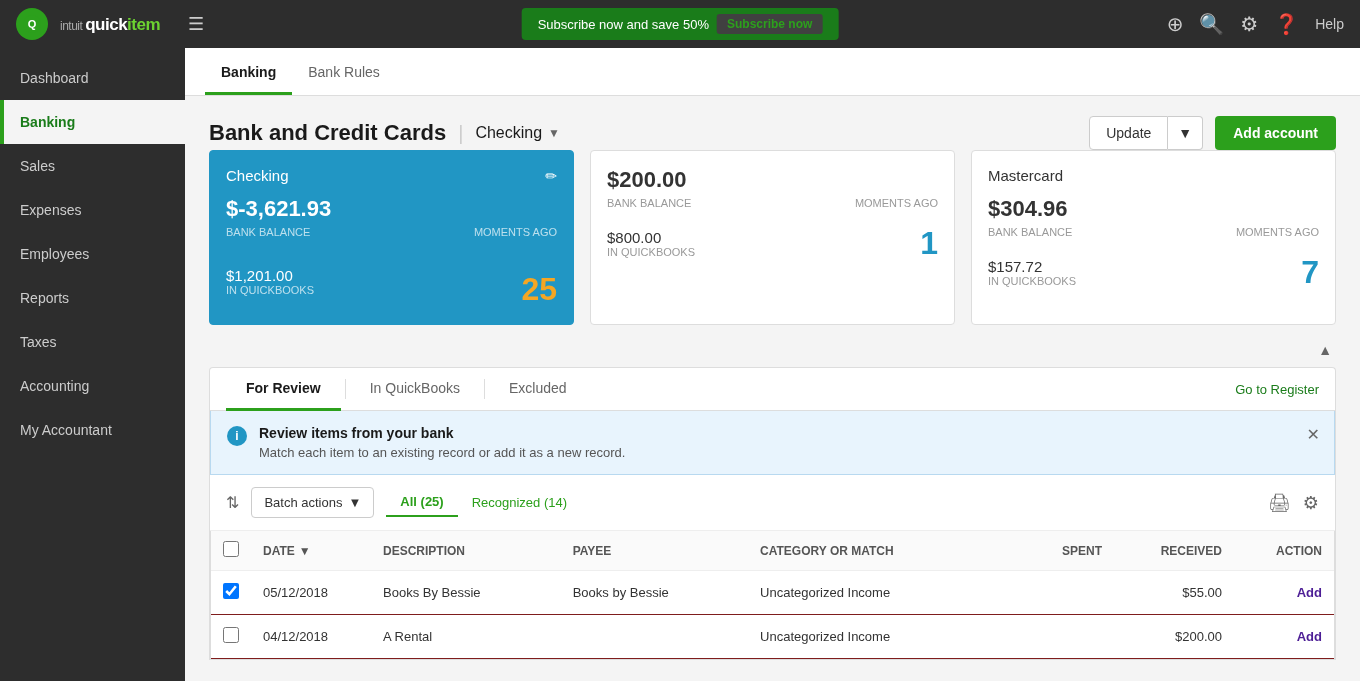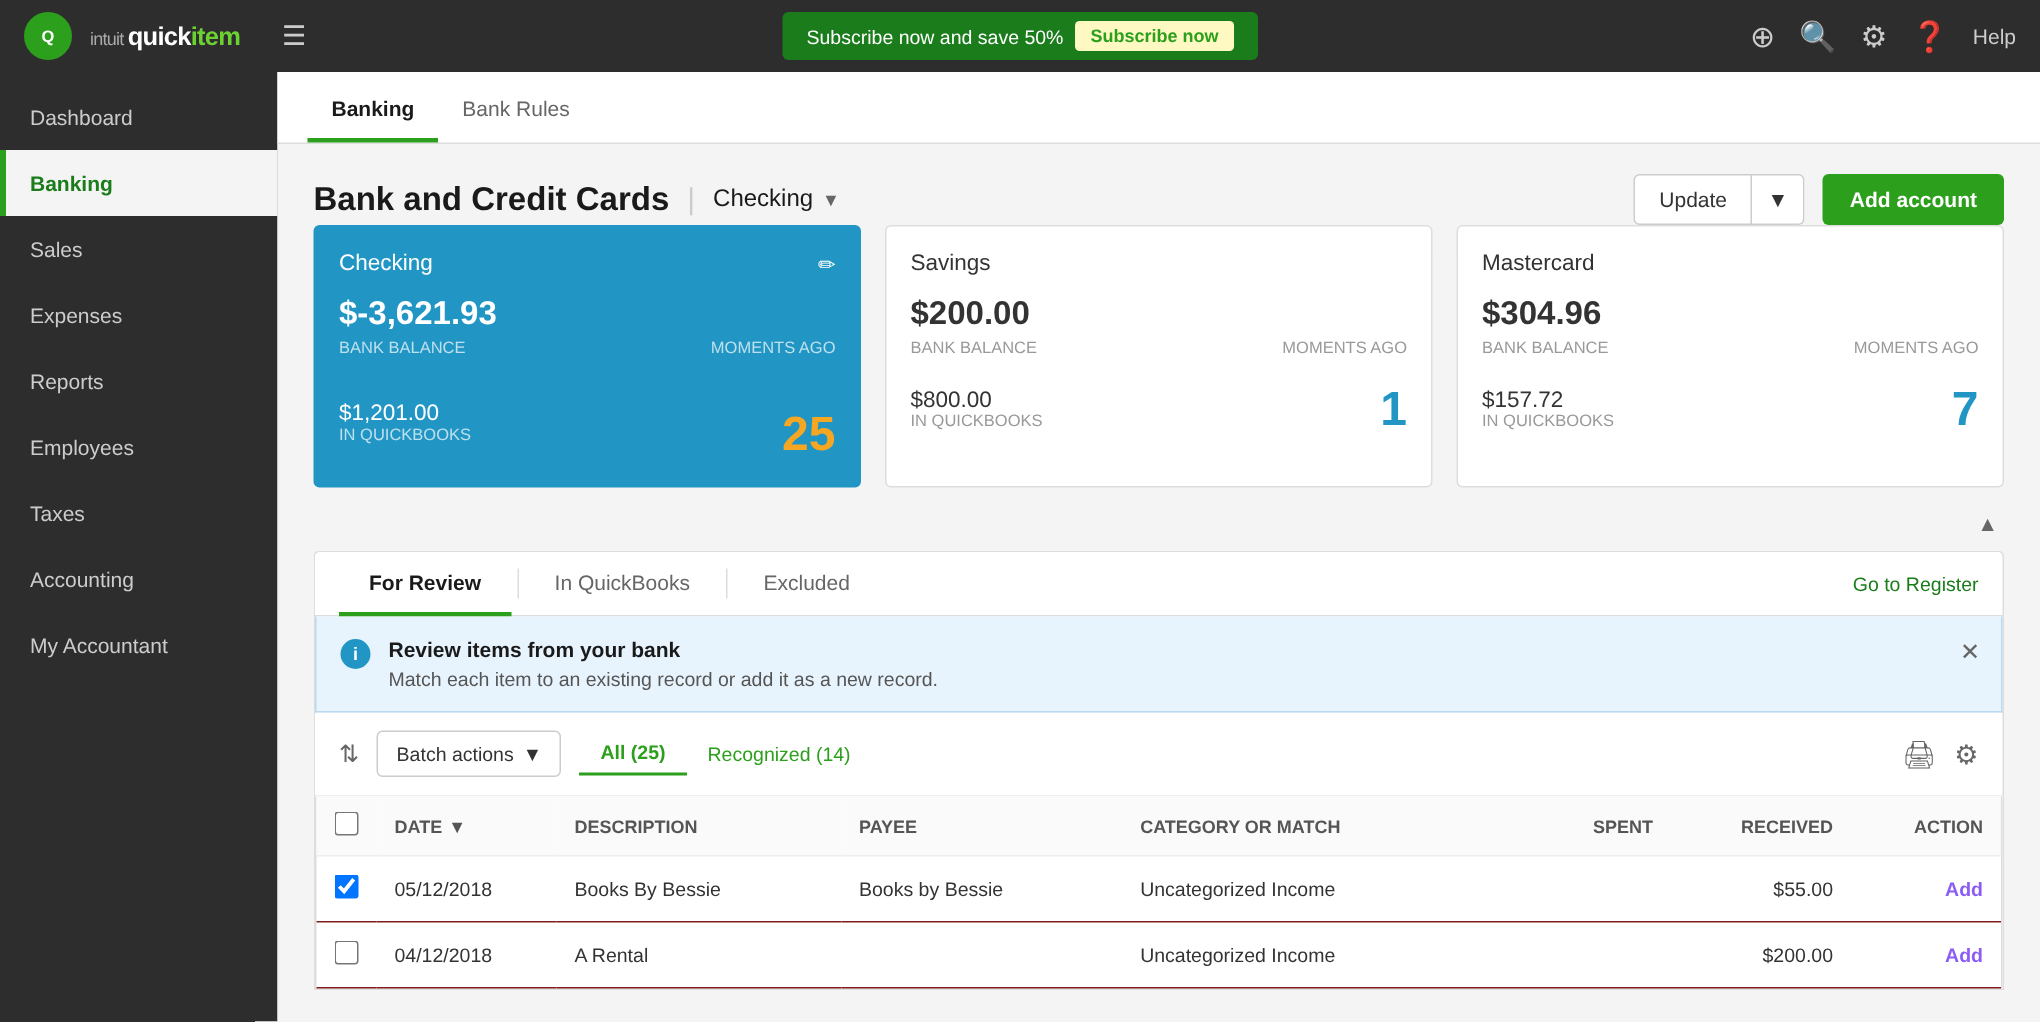--- a/index.html
+++ b/index.html
@@ -52,21 +52,21 @@
       background: #1a7c1a;
       border-radius: 4px;
       padding: 6px 16px;
       color: white;
       font-size: 13px;
       display: flex;
       align-items: center;
       gap: 8px;
     }
     .promo-banner .subscribe-btn {
-      background: #fef9c3;
+      background: #404040;
       color: #2ca01c;
       border: none;
       border-radius: 3px;
       padding: 3px 10px;
       font-size: 12px;
       font-weight: 600;
       cursor: pointer;
     }
     .nav-icons {
       margin-left: auto;
@@ -484,21 +484,21 @@
     .checkbox-col { width: 36px; }
     .date-col { width: 120px; }
     .desc-col { }
     .payee-col { }
     .cat-col { }
     .spent-col { width: 120px; }
     .received-col { width: 120px; }
     .action-col { width: 100px; text-align: right; }
 
     .add-link {
-      color: #8b5cf6;
+      color: #4c1d95;
       font-weight: 600;
       cursor: pointer;
       font-size: 13px;
     }
     input[type="checkbox"] {
       width: 16px;
       height: 16px;
       cursor: pointer;
     }
     .date-filter {
@@ -550,24 +550,24 @@
     <div class="sidebar-item active">
       <span>Banking</span>
     </div>
     <div class="sidebar-item">
       <span>Sales</span>
     </div>
     <div class="sidebar-item">
       <span>Expenses</span>
     </div>
     <div class="sidebar-item">
+      <span>Employees</span>
+    </div>
+    <div class="sidebar-item">
       <span>Reports</span>
-    </div>
-    <div class="sidebar-item">
-      <span>Employees</span>
     </div>
     <div class="sidebar-item">
       <span>Taxes</span>
     </div>
     <div class="sidebar-item">
       <span>Accounting</span>
     </div>
     <div class="sidebar-item">
       <span>My Accountant</span>
     </div>
@@ -617,23 +617,20 @@
           <div class="card-footer">
             <div>
               <div class="card-qb-balance">$1,201.00</div>
               <div class="card-qb-label">IN QUICKBOOKS</div>
             </div>
             <div class="card-count" style="color:#f5a623;">25</div>
           </div>
         </div>
 
         <div class="account-card">
-          <div class="card-header">
-            <span class="card-name" style="color:#333;">Savings</span>
-          </div>
           <div class="card-balance" style="color:#333;">$200.00</div>
           <div class="card-balance-label">
             <span>BANK BALANCE</span>
             <span style="float:right">Moments ago</span>
           </div>
           <div class="card-footer">
             <div>
               <div class="card-qb-balance" style="color:#333;">$800.00</div>
               <div class="card-qb-label">IN QUICKBOOKS</div>
             </div>

